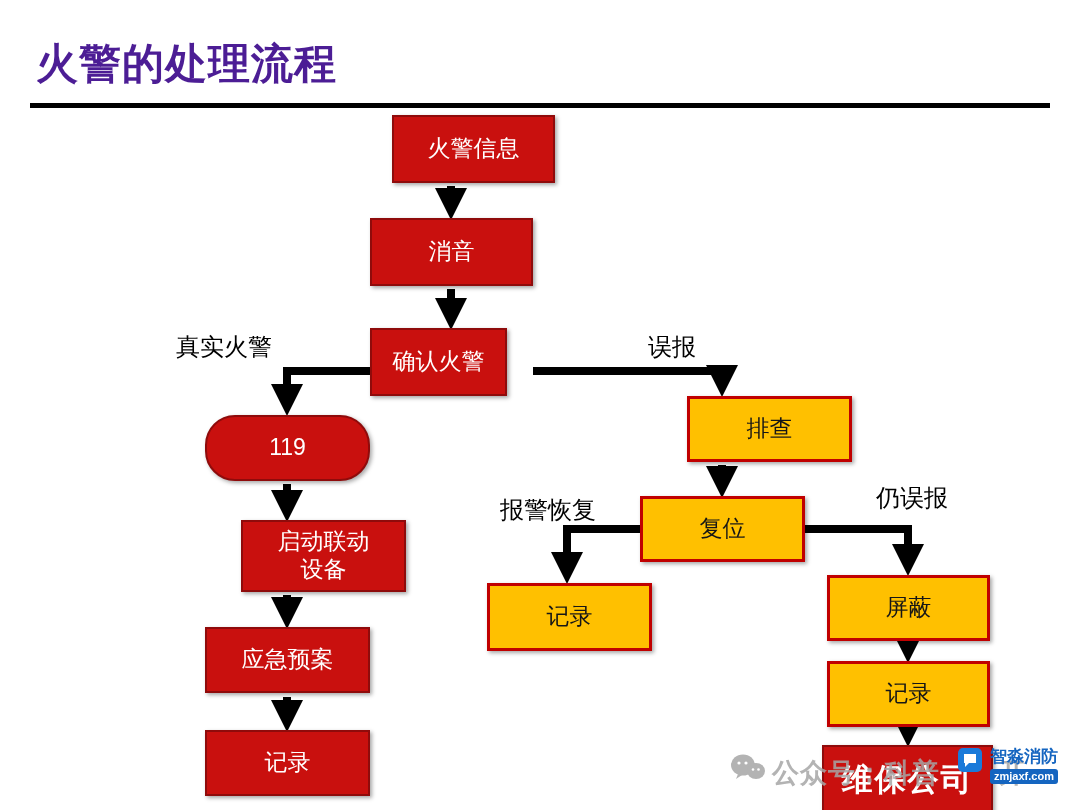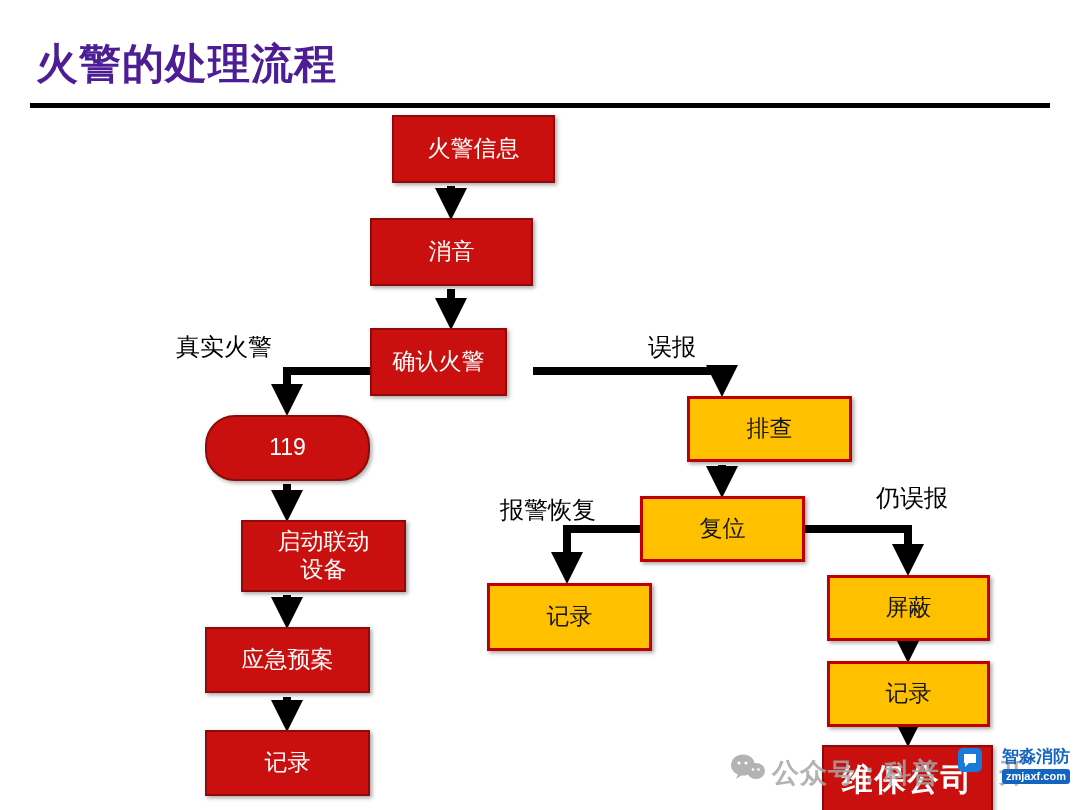--- a/index.html
+++ b/index.html
@@ -40,21 +40,21 @@
   .watermark-row { z-index:8; }
   .wm-icon { position:absolute; left:730px; top:752px; z-index:8; opacity:0.85; }
   .wm-text {
     position:absolute; top:755px; font-size:27px; color:#a6a6a6; font-weight:700;
     z-index:8; opacity:0.85; letter-spacing:1px;
   }
   .wm-text-left { left:772px; }
   .wm-text-right { left:999px; }
   .site-logo {
     position:absolute; left:958px; top:748px; z-index:10;
-    display:flex; align-items:flex-start; gap:20px;
+    display:flex; align-items:flex-start; gap:8px;
   }
   .logo-mark {
     width:24px; height:24px; background:#1a7ad9; border-radius:5px;
     display:flex; align-items:center; justify-content:center; flex:0 0 auto;
   }
   .logo-texts { display:flex; flex-direction:column; align-items:flex-start; }
   .logo-name { font-size:17px; font-weight:900; color:#1565c0; line-height:1.1; }
   .logo-url {
     margin-top:2px; font-size:11px; color:#ffffff; background:#1565c0;
     padding:1px 4px; border-radius:3px; line-height:1.2; font-weight:700;

